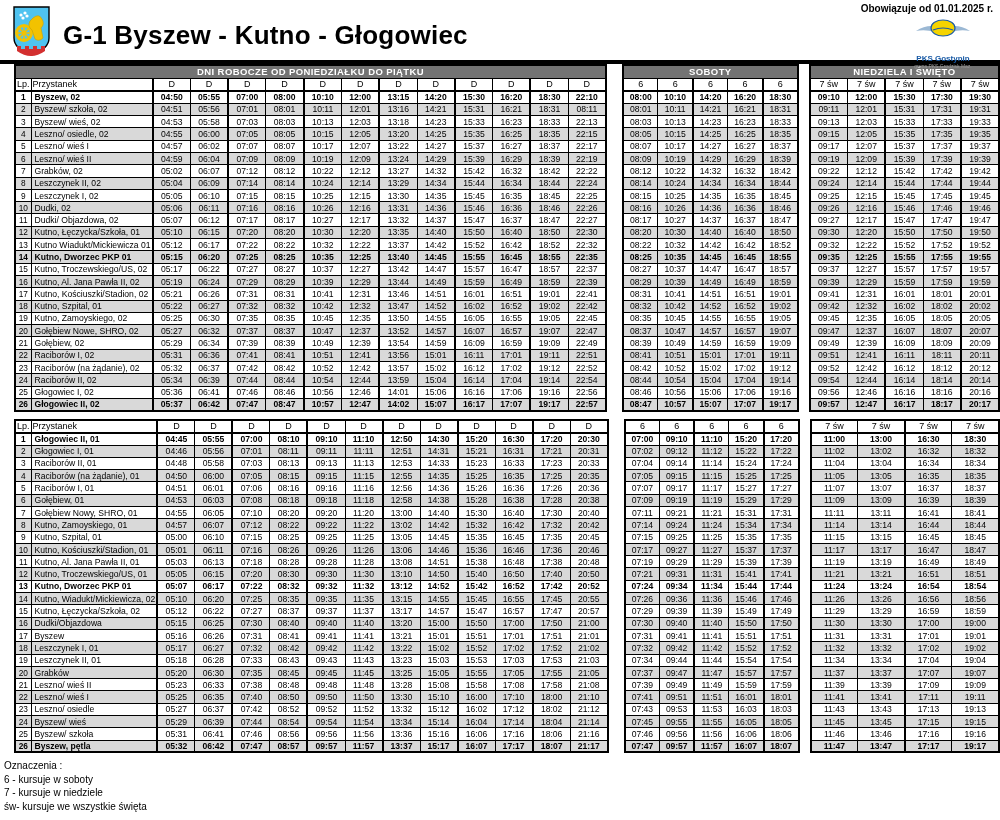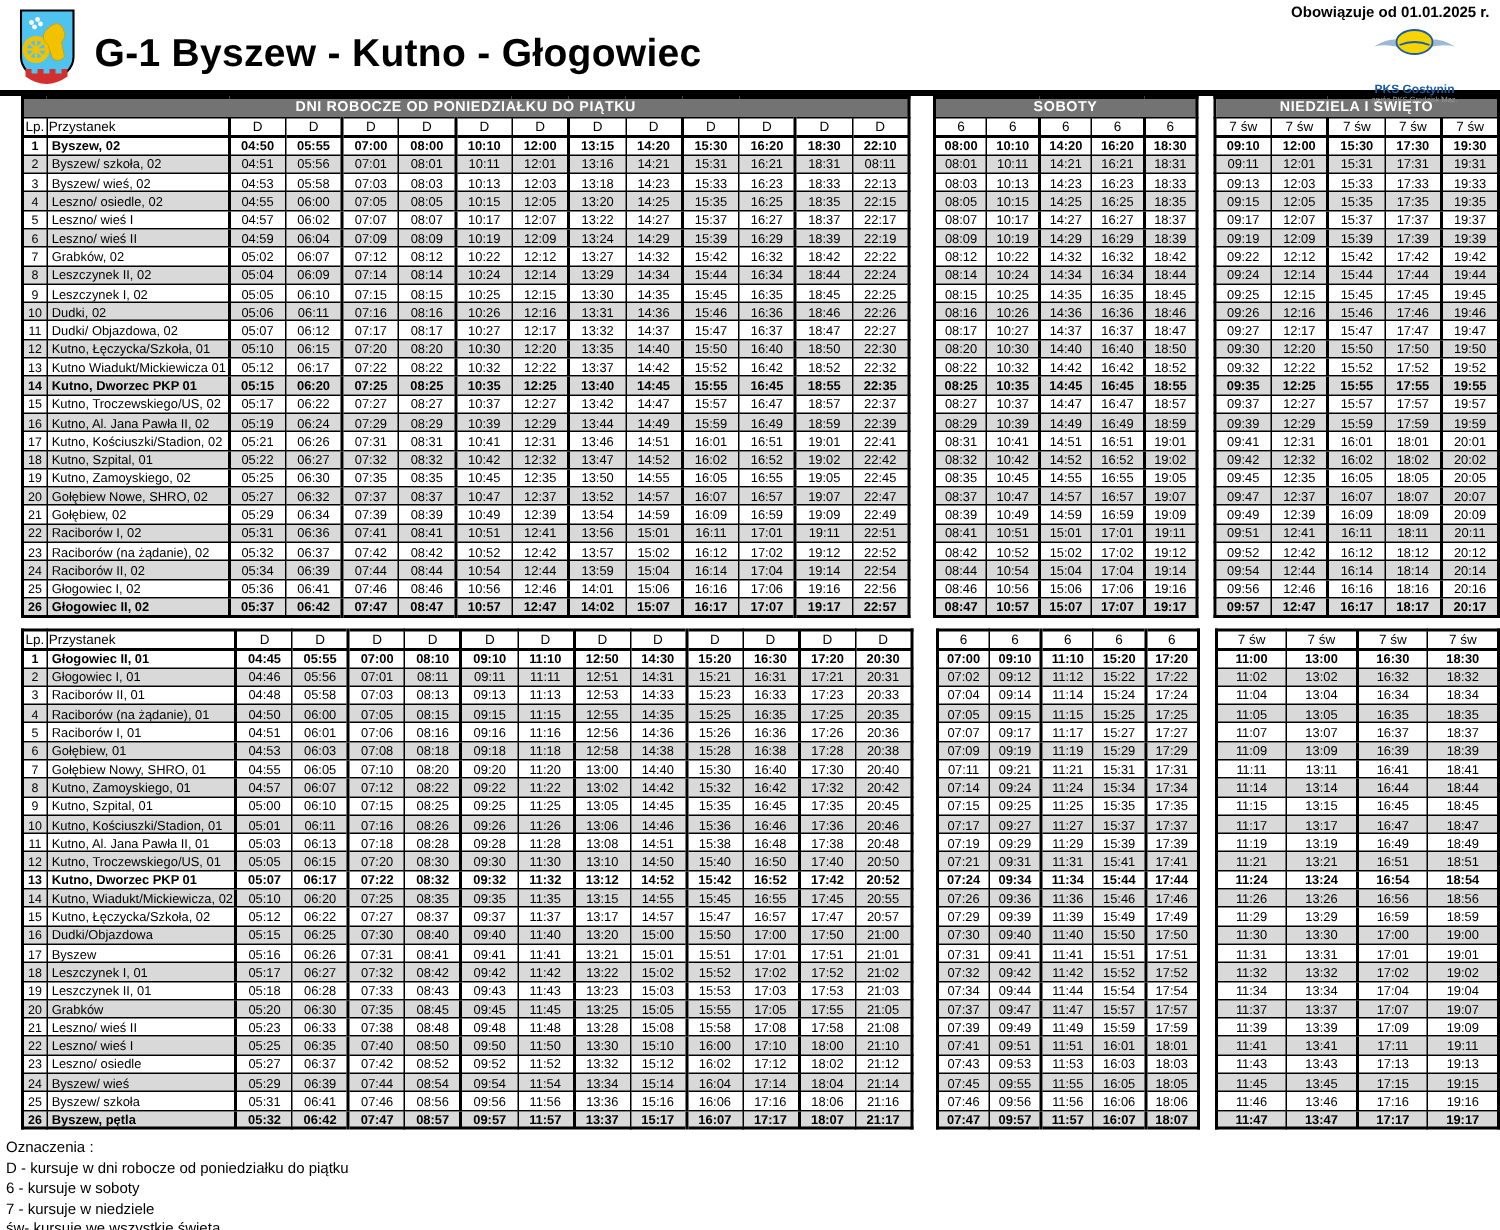--- a/index.html
+++ b/index.html
@@ -1779,17 +1779,16 @@
           <td class="time">13:47</td>
           <td class="time pb">17:17</td>
           <td class="time">19:17</td>
         </tr>
       </tbody>
     </table>
   </div>
 
 <div class="legend">
   <div class="lt">Oznaczenia :</div>
-  <div>D - kursuje w dni robocze od poniedziałku do piątku</div>
   <div>6 - kursuje w soboty</div>
   <div>7 - kursuje w niedziele</div>
   <div>św- kursuje we wszystkie święta</div>
 </div>
 
 </body></html>

